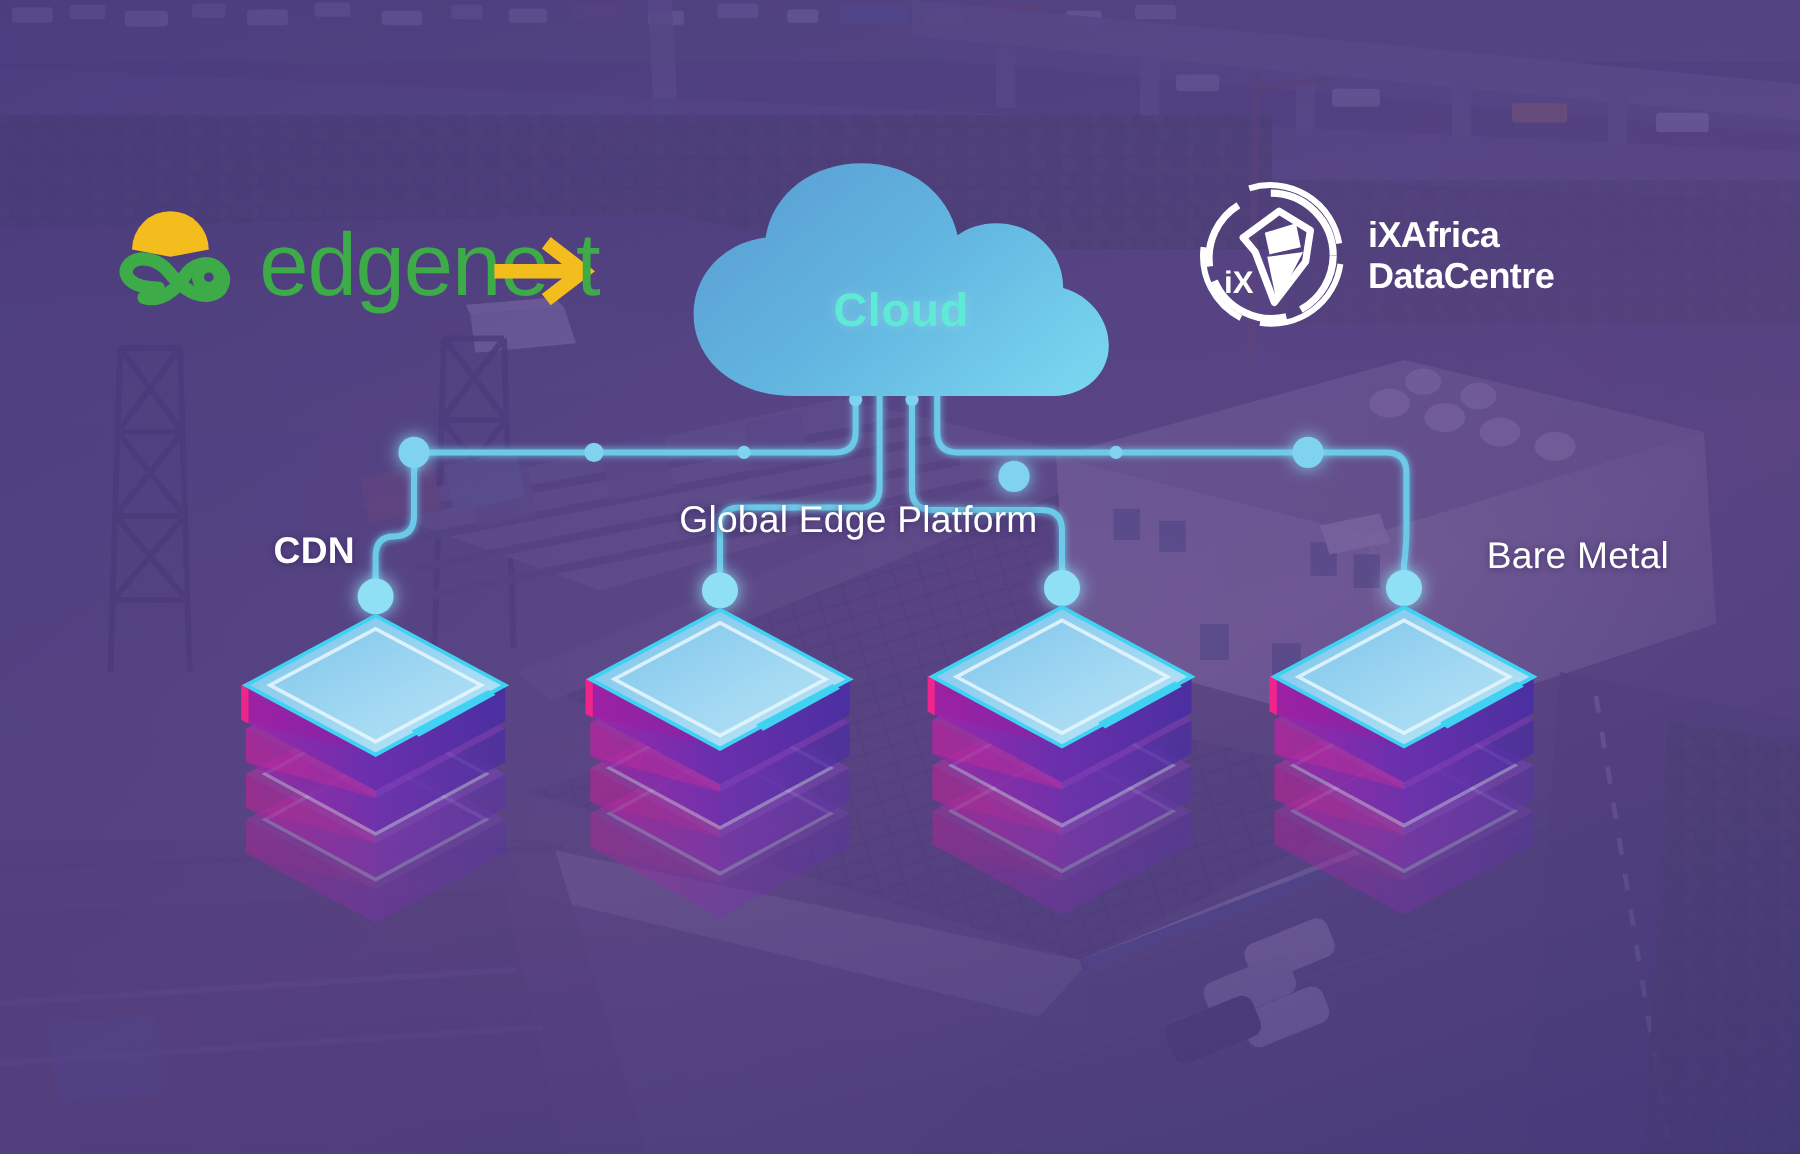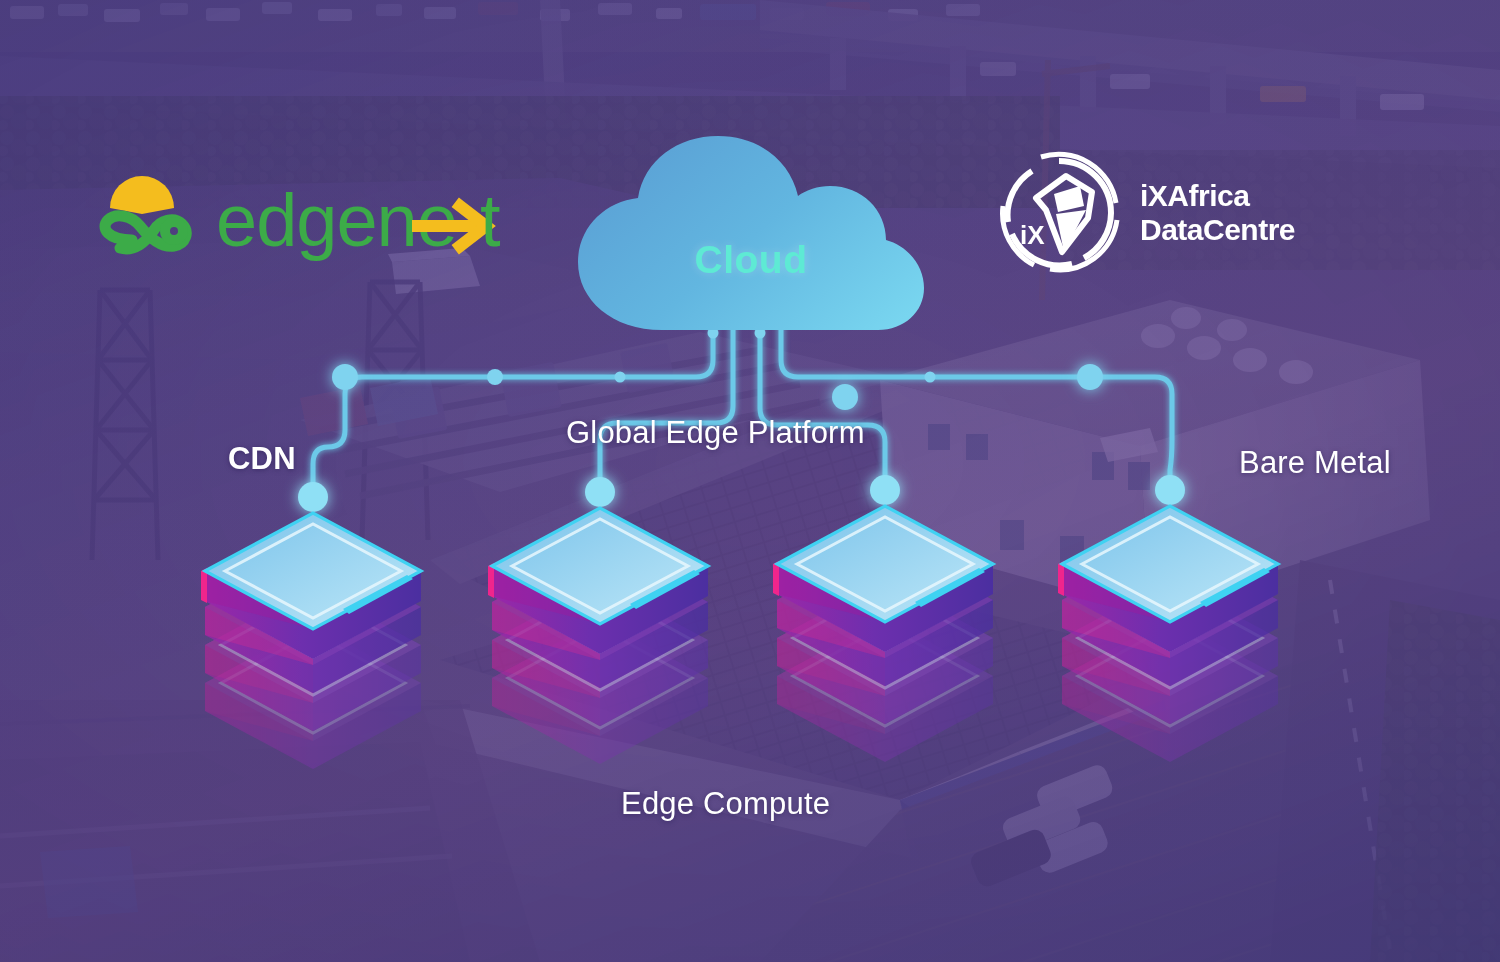--- a/index.html
+++ b/index.html
@@ -524,21 +524,20 @@
                C294 52 318 76 318 106
                C340 112 356 132 356 154
                C356 178 336 196 310 196 Z" fill="url(#cloudG)"></path>
     </svg>
     <div id="cloud-label">Cloud</div>
   </div>
 
   <div class="label" id="label-cdn">CDN</div>
   <div class="label" id="label-gep">Global Edge Platform</div>
   <div class="label" id="label-bare">Bare Metal</div>
-  <div class="label" id="label-edge">Edge Compute</div>
 
   <div id="logo-edgenext">
     <svg viewBox="0 0 450 98" xmlns="http://www.w3.org/2000/svg">
 
       <path d="M22 40 A32 32 0 0 1 86 40 L54 46 Z" fill="#f4bd1e"></path>
 
       <g fill="none" stroke="#3cab48" stroke-width="11" stroke-linecap="round">
         <path d="M44 72 C20 72 12 60 20 52 C28 44 44 48 52 58 C60 68 72 80 86 78 C98 76 102 64 94 56 C86 48 72 52 66 62 C58 74 46 84 32 80"></path>
       </g>
       <circle cx="86" cy="63" r="9" fill="none" stroke="#3cab48" stroke-width="10"></circle>

